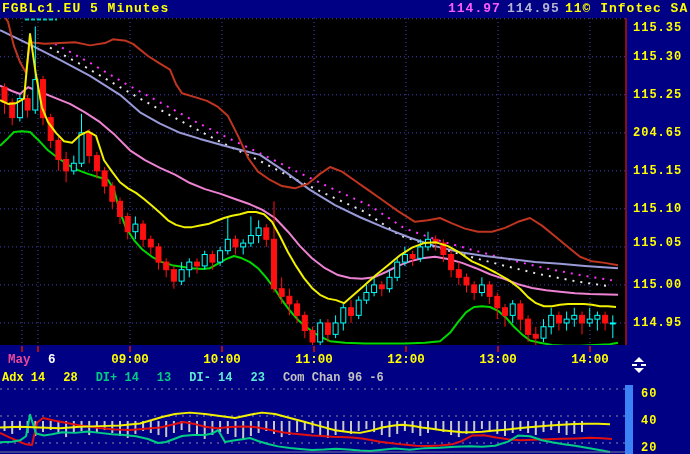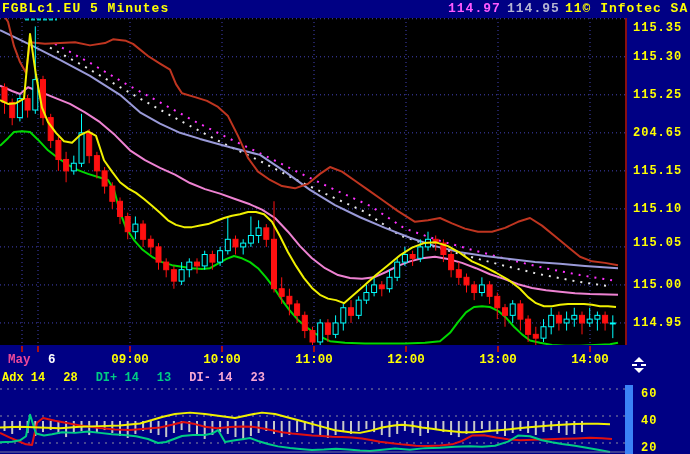--- a/index.html
+++ b/index.html
@@ -18,21 +18,21 @@
   .price-axis{position:absolute;left:625px;top:18px;width:65px;height:327px;background:#000084;
               border-left:2px solid #8a1010;box-sizing:border-box;}
   .price-axis .plabel{position:absolute;left:6px;font-size:12px;font-weight:bold;color:#ffff00;letter-spacing:1px;}
   .time-axis{position:absolute;left:0;top:345px;width:690px;height:26px;background:#000084;}
   .time-axis .tick{position:absolute;top:1px;width:2px;height:6px;background:#aa1010;}
   .time-axis .hlabel{position:absolute;top:8px;width:44px;text-align:center;font-size:12.5px;font-weight:bold;color:#ffff00;}
   .time-axis .date{position:absolute;top:8px;font-size:12.5px;font-weight:bold;color:#ec4899;left:8px;}
   .time-axis .day{position:absolute;top:8px;font-size:12.5px;font-weight:bold;color:#ffffff;left:48px;}
   .ind-labels{position:absolute;left:2px;top:371px;height:14px;display:flex;gap:18px;align-items:center;
               font-size:12px;font-weight:bold;white-space:nowrap;}
-  .lg-y{color:#ffff00;}.lg-g{color:#00cc84;}.lg-r{color:#f9a8d4;text-align:right;}.lg-gray{color:#c0c0c0;}
+  .lg-y{color:#ffff00;}.lg-g{color:#00cc84;}.lg-r{color:#5eead4;text-align:right;}.lg-gray{color:#c0c0c0;}
   .ind-axis{position:absolute;left:625px;top:385px;width:65px;height:69px;background:#000084;
             border-left:8px solid #3b82f6;box-sizing:border-box;}
   .ind-axis .ilabel{position:absolute;left:8px;font-size:12px;font-weight:bold;color:#ffff00;letter-spacing:1px;}
   .scroll-icon{position:absolute;left:629px;top:356px;width:20px;height:20px;cursor:pointer;}
 </style>
 </head>
 <body>
 
 <div class="screen">
 
@@ -430,20 +430,21 @@
     <polygon points="5,12 15,12 10,17" fill="#ffffff"></polygon>
   </svg>
 
   <div class="ind-labels">
     <span class="lg-y">Adx 14</span>
     <span class="lg-y">28</span>
     <span class="lg-g">DI+ 14</span>
     <span class="lg-g">13</span>
     <span class="lg-r">DI- 14</span>
     <span class="lg-r">23</span>
+    <span class="lg-gray">Com Chan 96 -6</span>
   </div>
 
   <svg id="ind-svg" width="625" height="69" viewBox="0 385 625 69">
       <line x1="0" y1="389" x2="625" y2="389" stroke="#8c8c9c" stroke-width="1" stroke-dasharray="2 5"></line>
       <line x1="0" y1="416" x2="625" y2="416" stroke="#8c8c9c" stroke-width="1" stroke-dasharray="2 5"></line>
       <line x1="0" y1="443" x2="625" y2="443" stroke="#8c8c9c" stroke-width="1" stroke-dasharray="2 5"></line>
       <rect x="3.5" y="420.995" width="2" height="9.990000000000009" fill="#c8c8c8"></rect>
       <rect x="11.2" y="420.995" width="2" height="12.95999999999998" fill="#c8c8c8"></rect>
       <rect x="18.9" y="420.995" width="2" height="9.045000000000016" fill="#c8c8c8"></rect>
       <rect x="26.6" y="420.995" width="2" height="12.014999999999986" fill="#c8c8c8"></rect>

